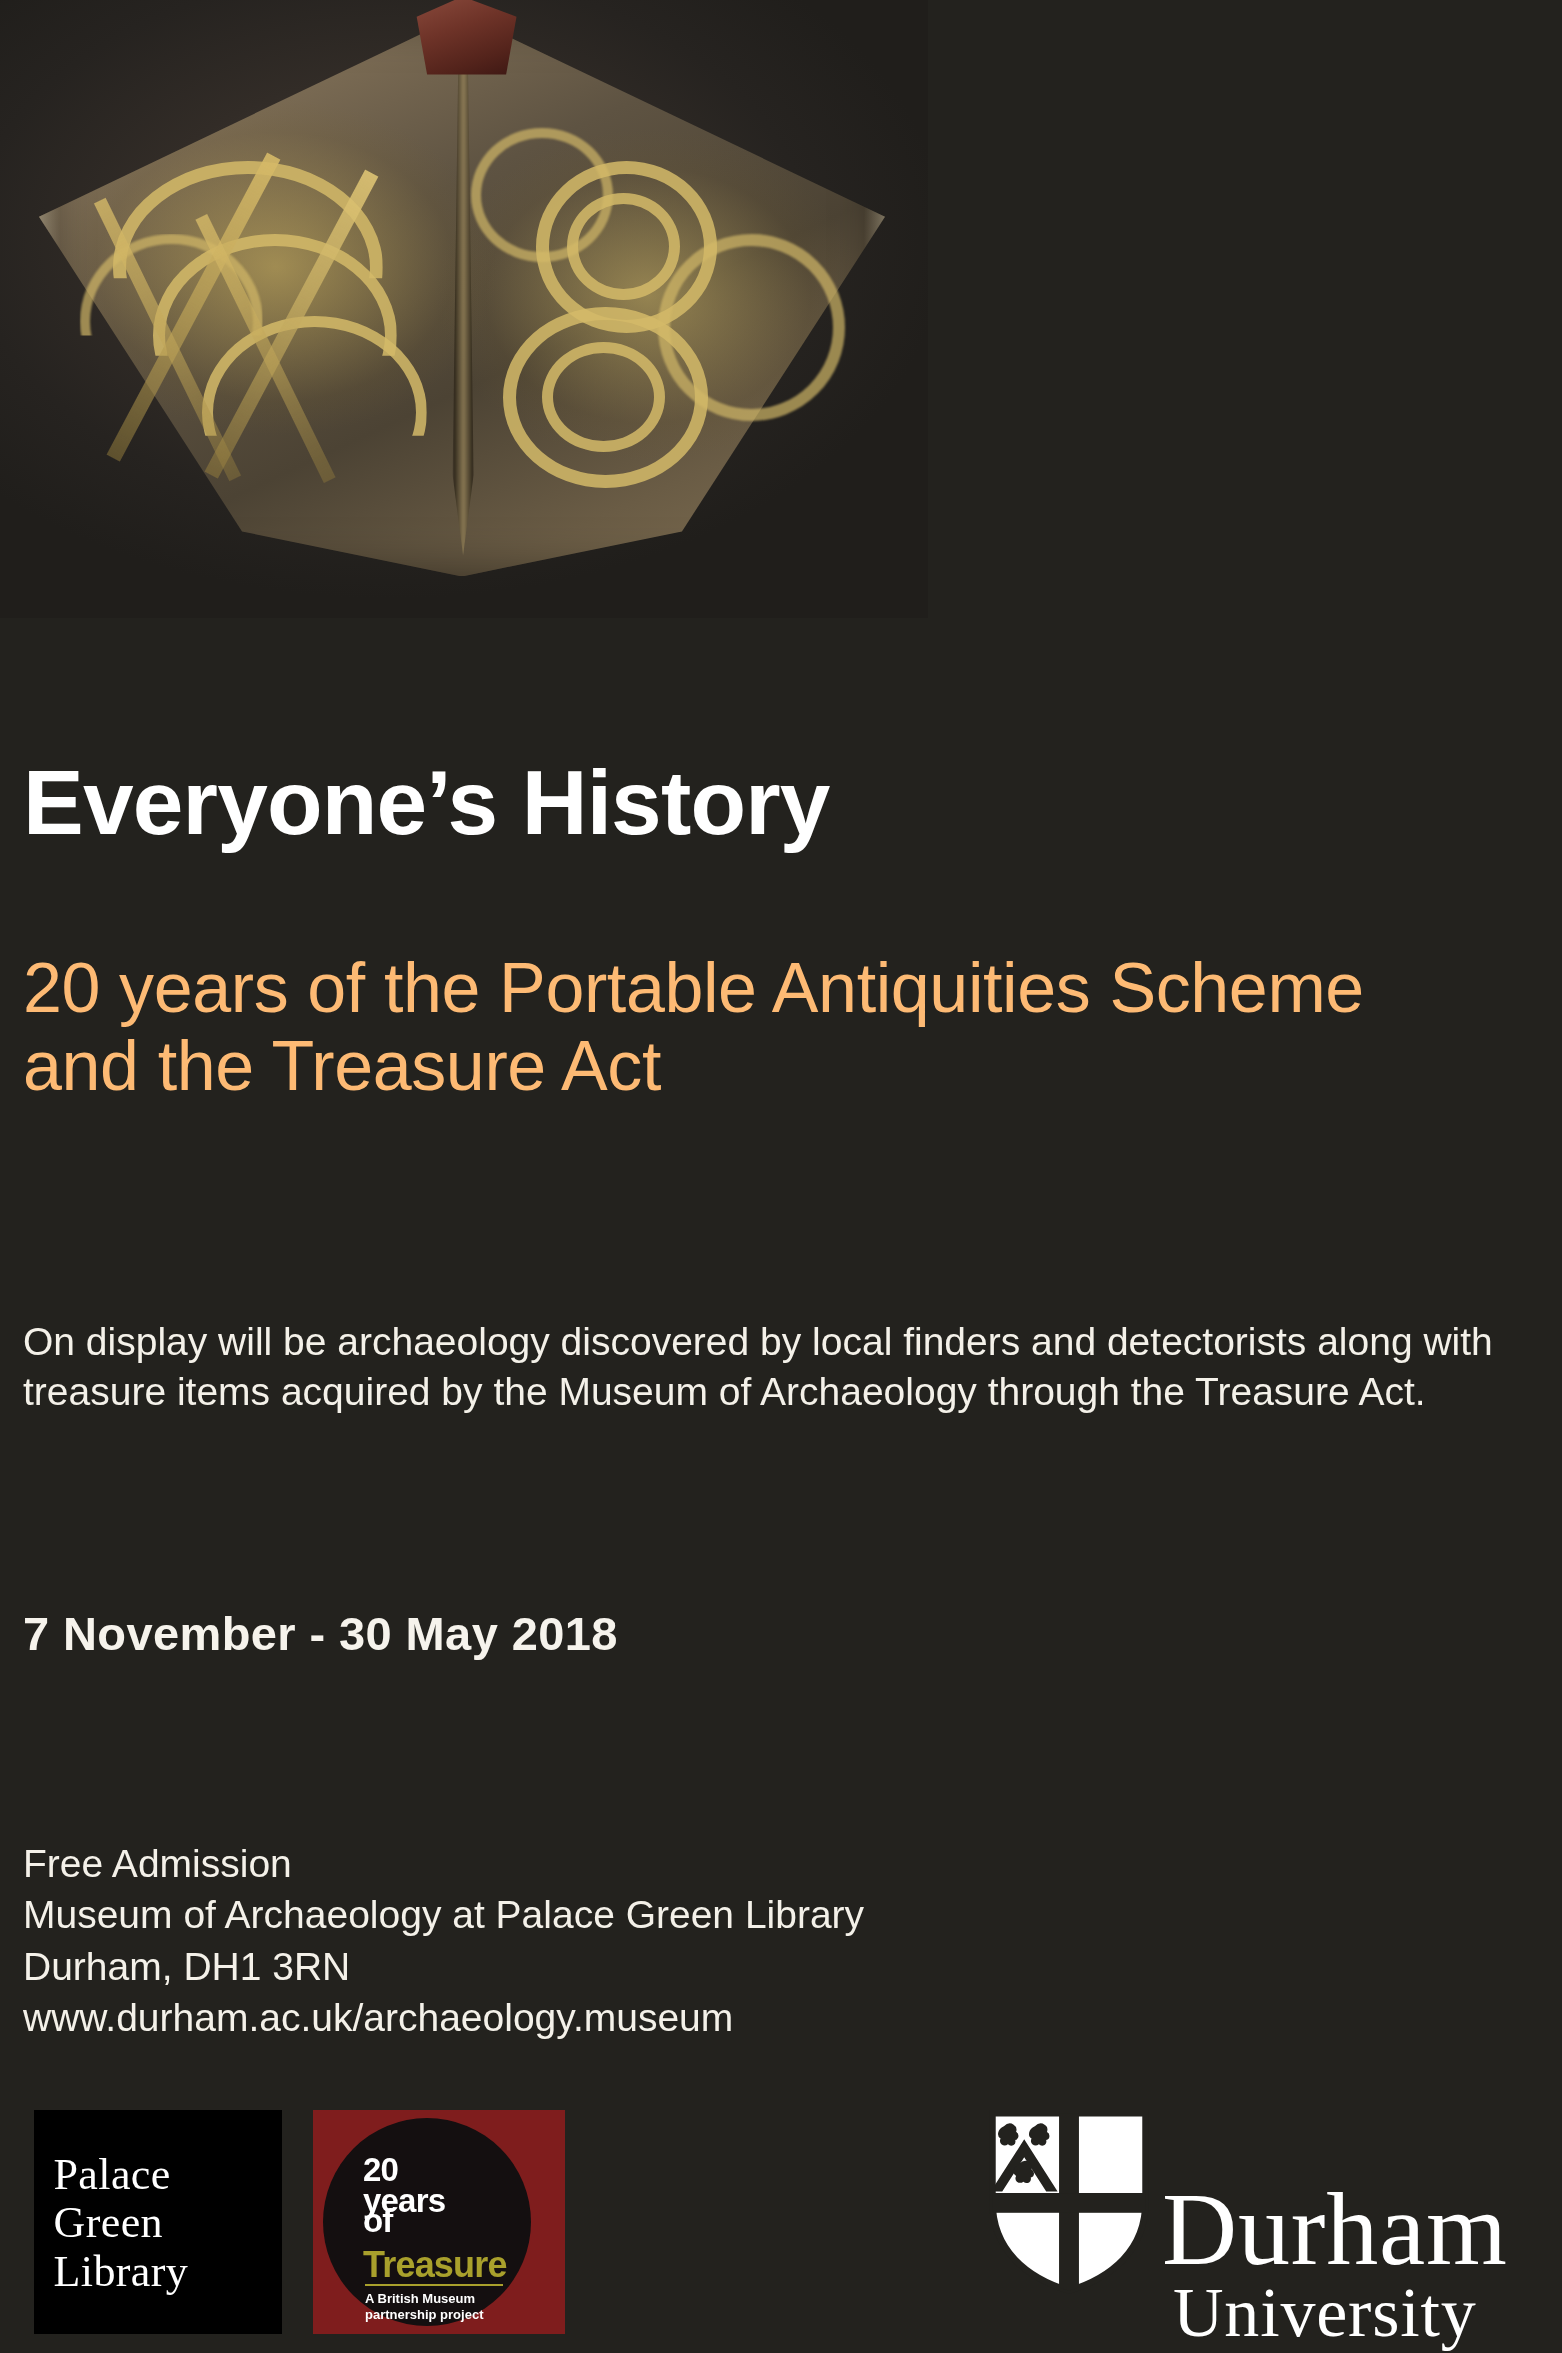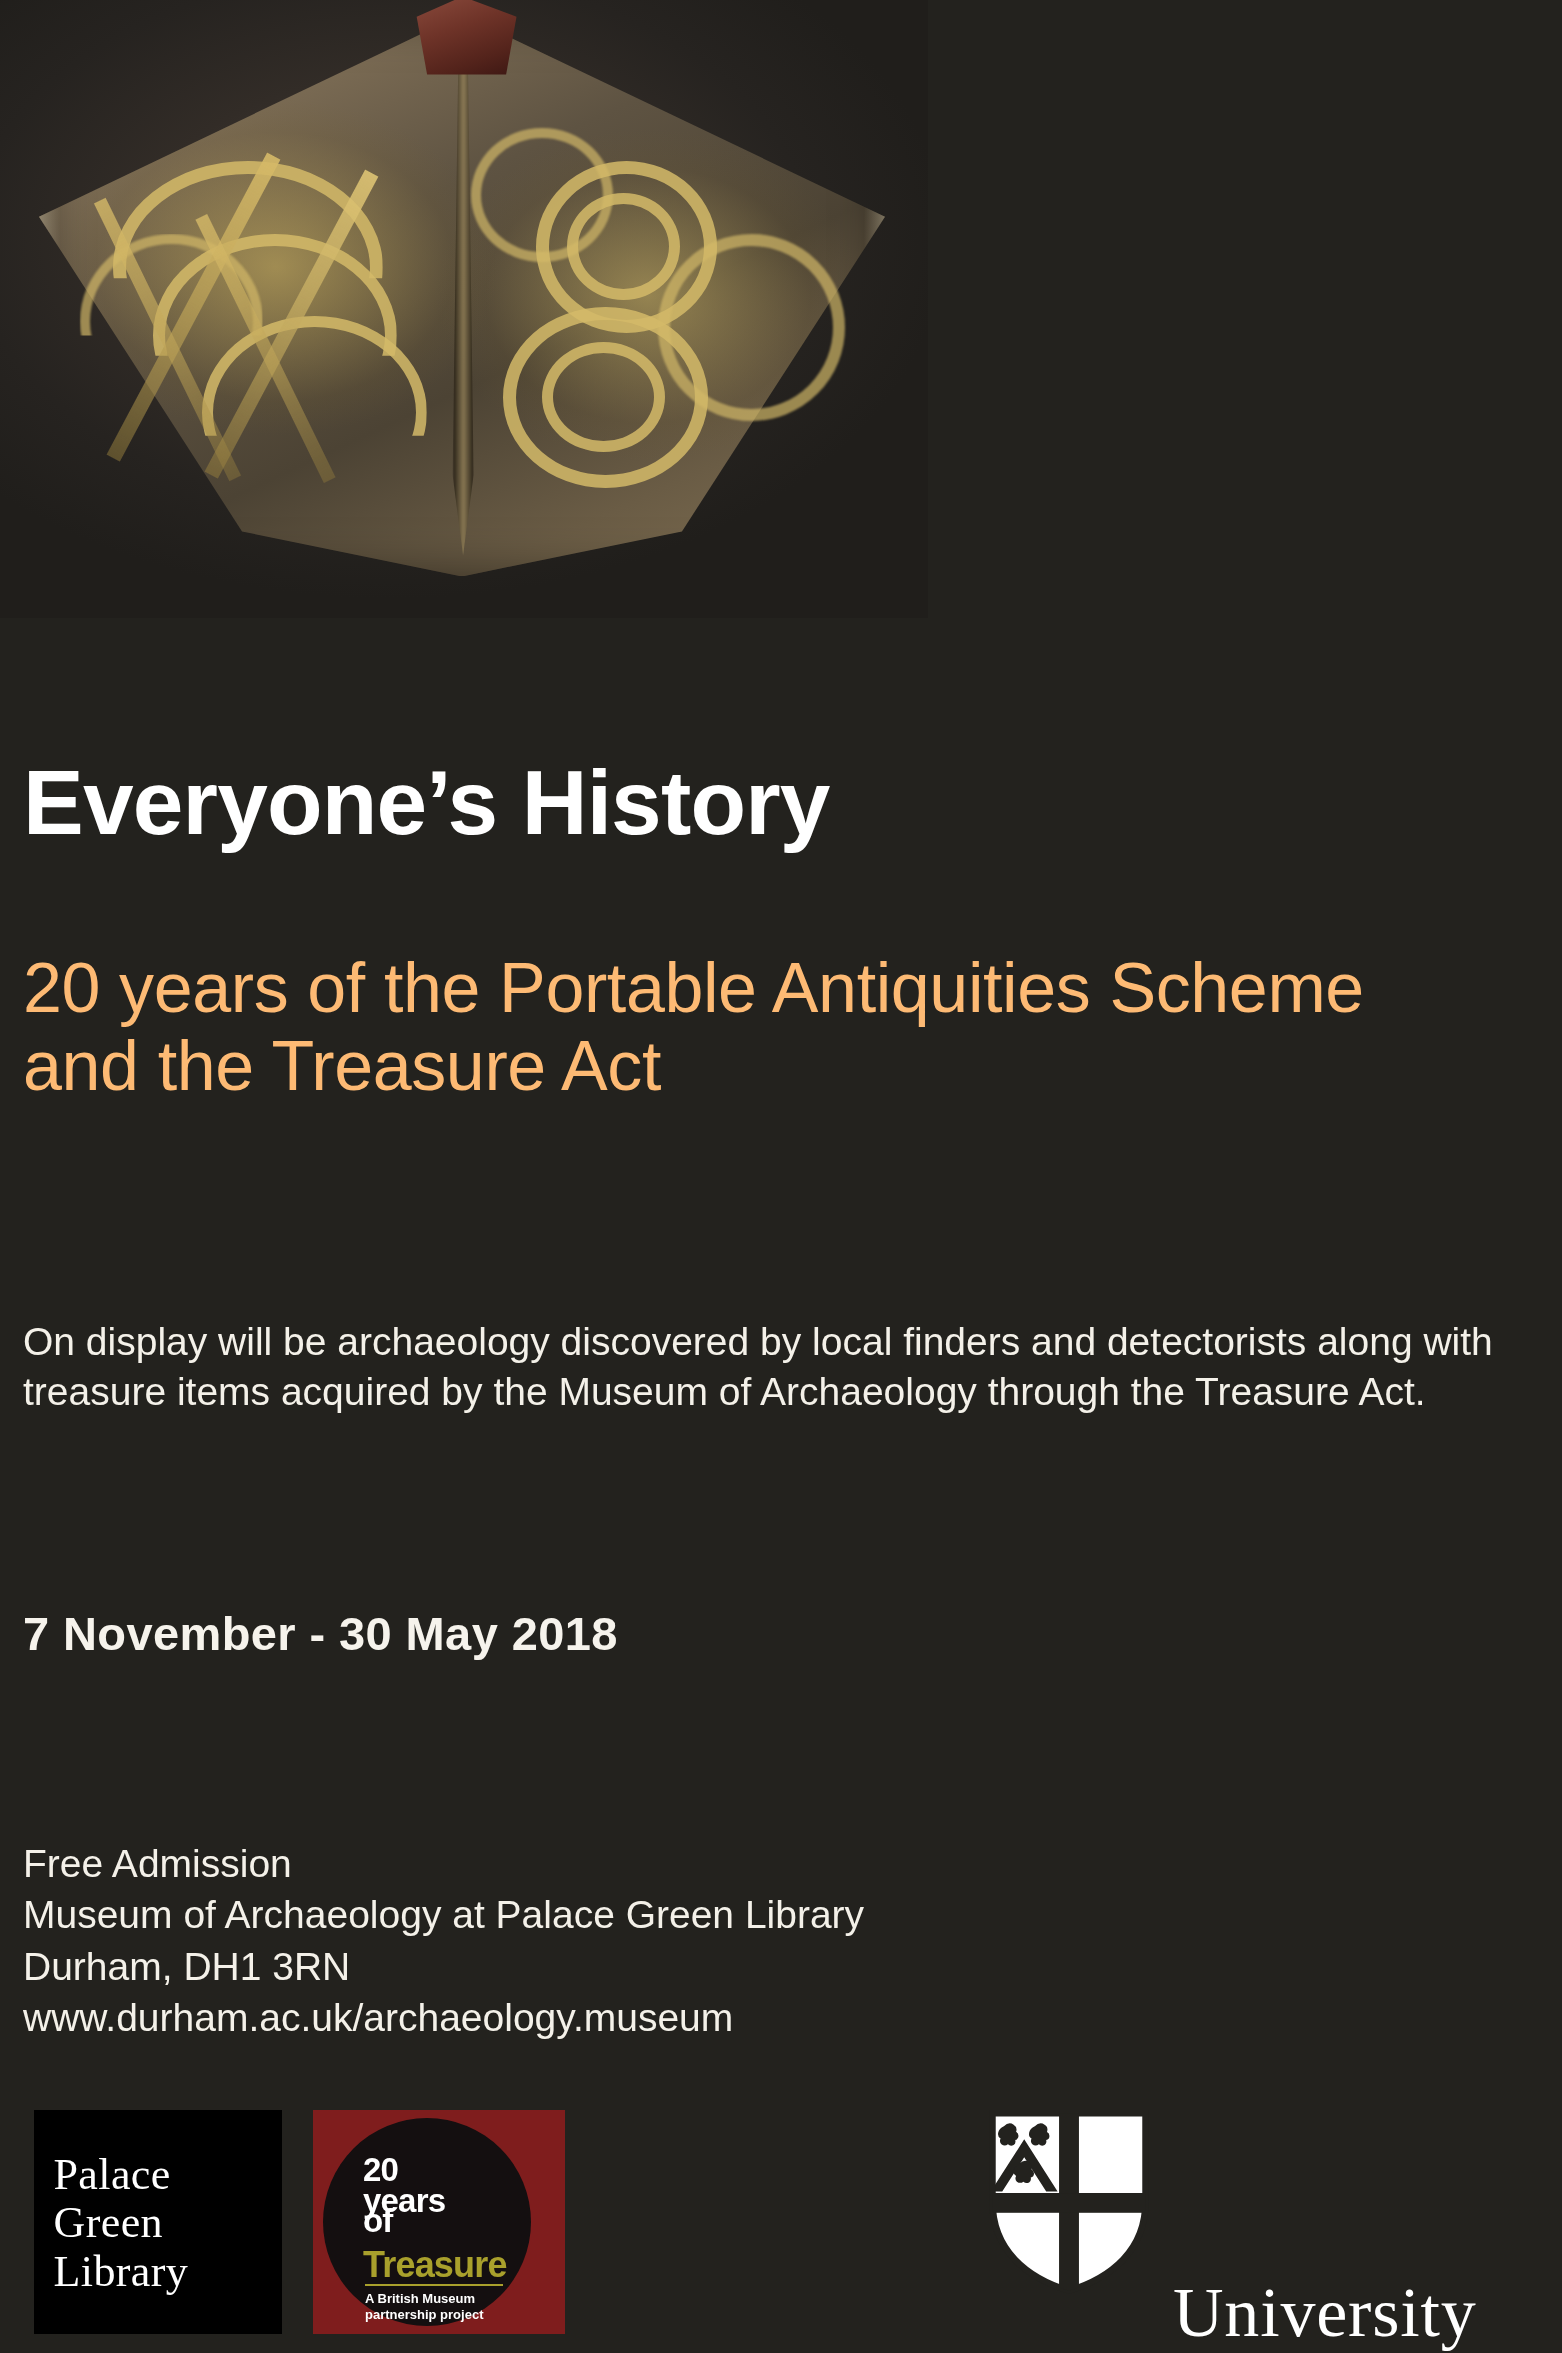--- a/index.html
+++ b/index.html
@@ -373,18 +373,19 @@
             <path d="M110 126 H196 V226 H110 Z" fill="#ffffff"></path>
           </g>
 
           <path d="M4 4 H192 V112 C192 172 150 206 98 222 C46 206 4 172 4 112 Z" fill="none" stroke="#23221e" stroke-width="8"></path>
           <g clip-path="url(#shieldClip)">
             <rect x="86" y="0" width="24" height="226" fill="#23221e"></rect>
             <rect x="0" y="102" width="196" height="24" fill="#23221e"></rect>
           </g>
         </svg>
       </span>
+      <div class="wordmark-durham">Durham</div>
       <div class="wordmark-university">University</div>
     </div>
 
   </div>
 </div>
 
 
 </body></html>

